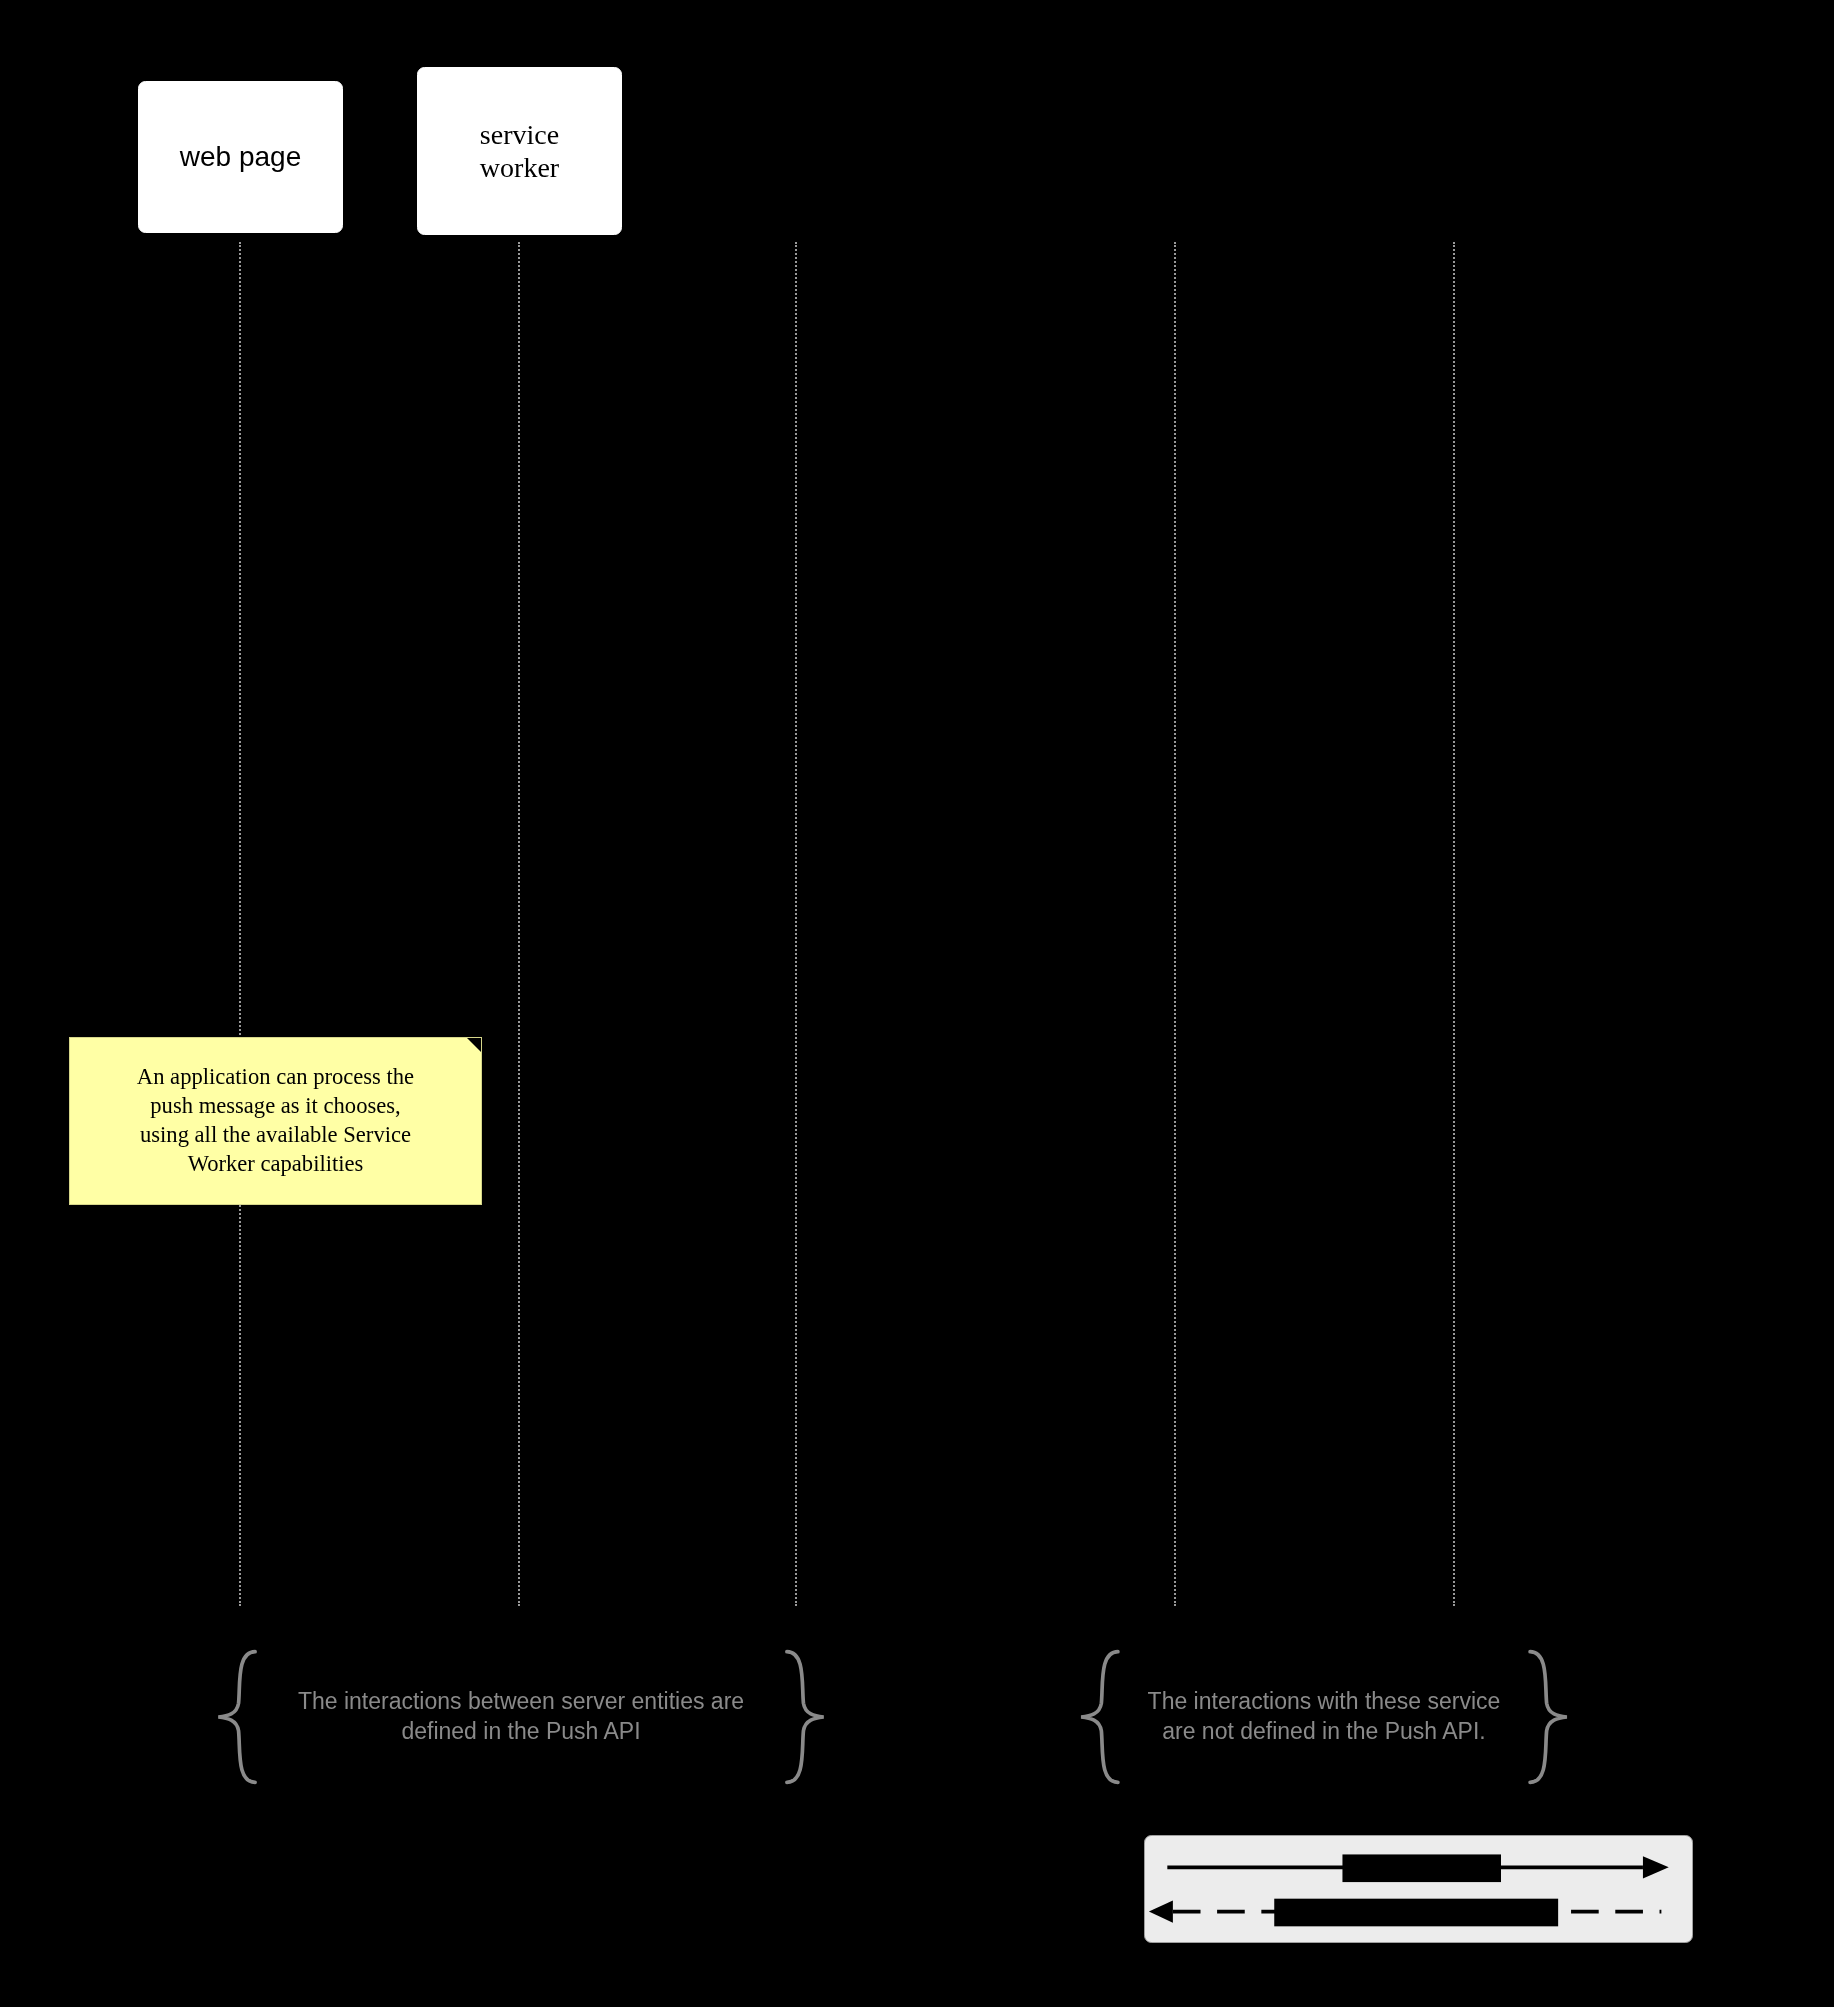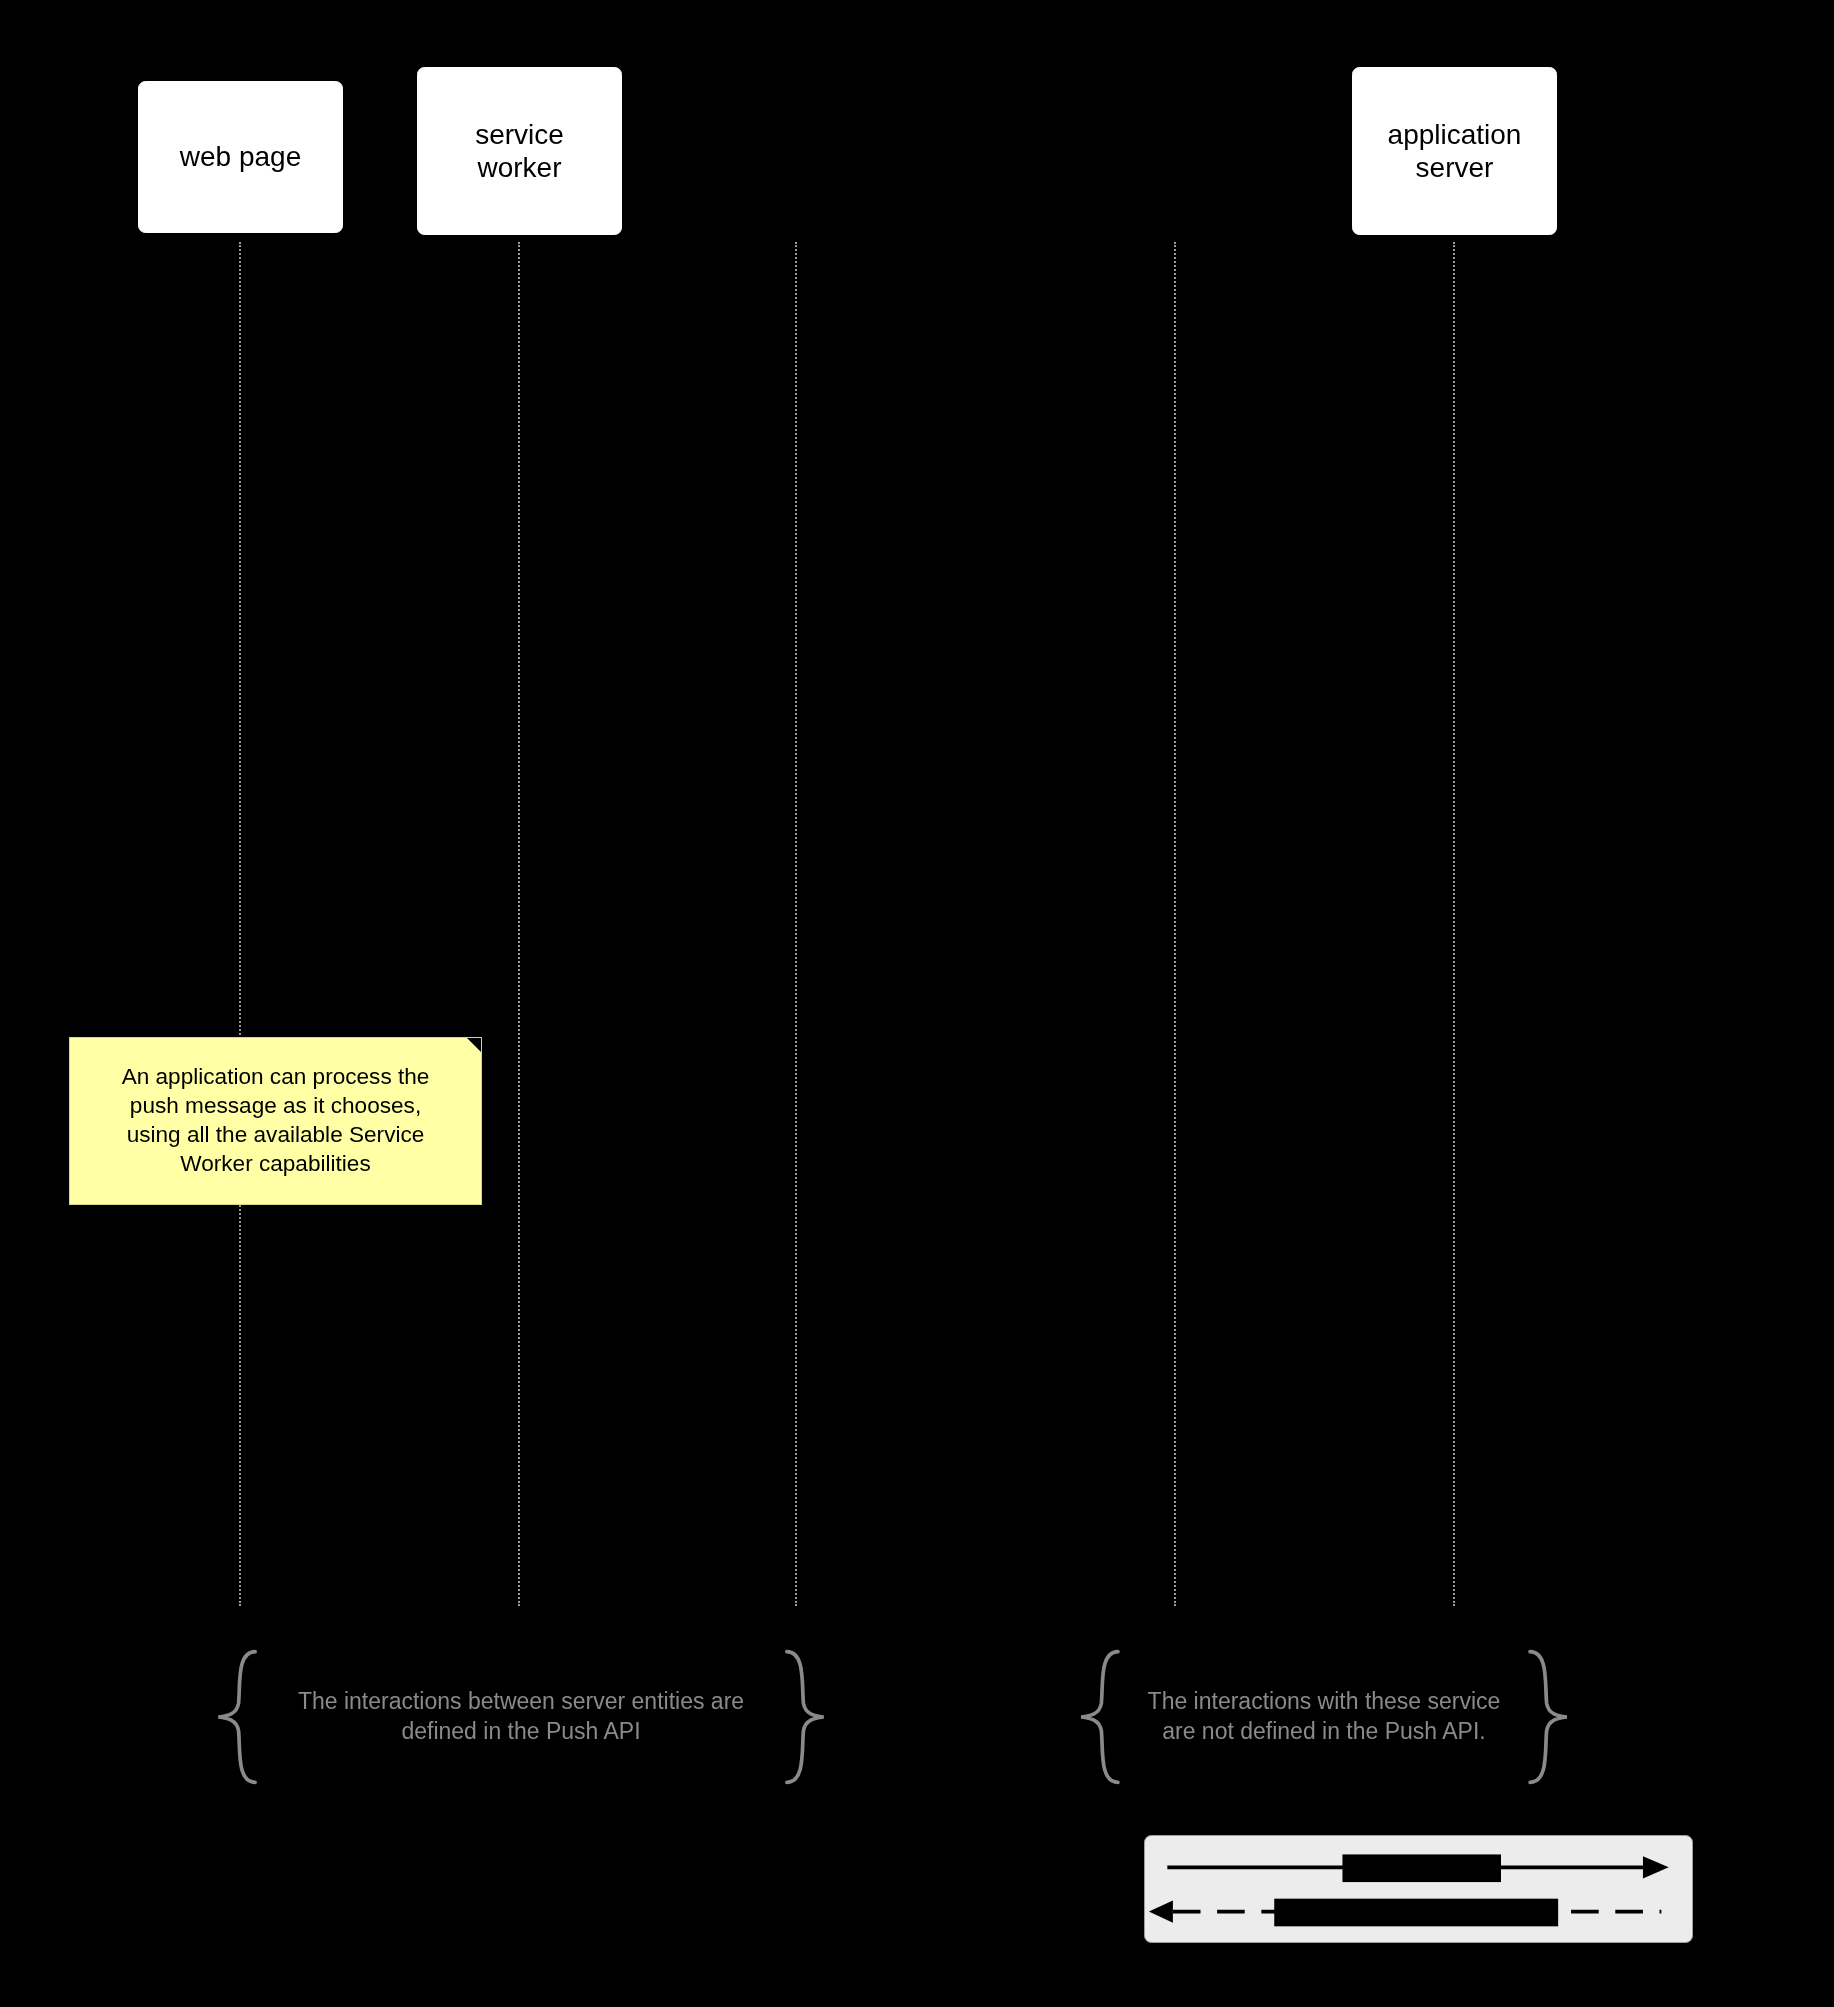--- a/index.html
+++ b/index.html
@@ -67,20 +67,21 @@
     top: 0;
     right: 0;
     width: 0;
     height: 0;
     border-left: 14.8px solid transparent;
     border-top: 14.8px solid #000000;
   }
   .note-text {
     display: block;
     white-space: pre-line;
+    font-family: Liberation Serif, serif;
   }
 
   
   .brace-group {
     position: absolute;
   }
   .brace-group .brace-text {
     position: absolute;
     left: 0;
     top: 0;
@@ -122,24 +123,20 @@
     <span>web page</span>
   </div>
 
   <div class="participant" style="left:417px; top:67px; width:205px; height:168px;">
     <span class="note-text">service
 worker</span>
   </div>
 
 
 
-  <div class="participant" style="left:1352px; top:67px; width:205px; height:168px;">
-    <span class="note-text">application
-server</span>
-  </div>
 
   <div class="lifeline" style="left:239px; top:242px; height:1364px;"></div>
   <div class="lifeline" style="left:518px; top:242px; height:1364px;"></div>
   <div class="lifeline" style="left:795px; top:242px; height:1364px;"></div>
   <div class="lifeline" style="left:1174px; top:242px; height:1364px;"></div>
   <div class="lifeline" style="left:1453px; top:242px; height:1364px;"></div>
 
   <div class="note" style="left:69px; top:1037px; width:413px; height:168px;">
     <span class="note-corner"></span>
     <span class="note-text">An application can process the

